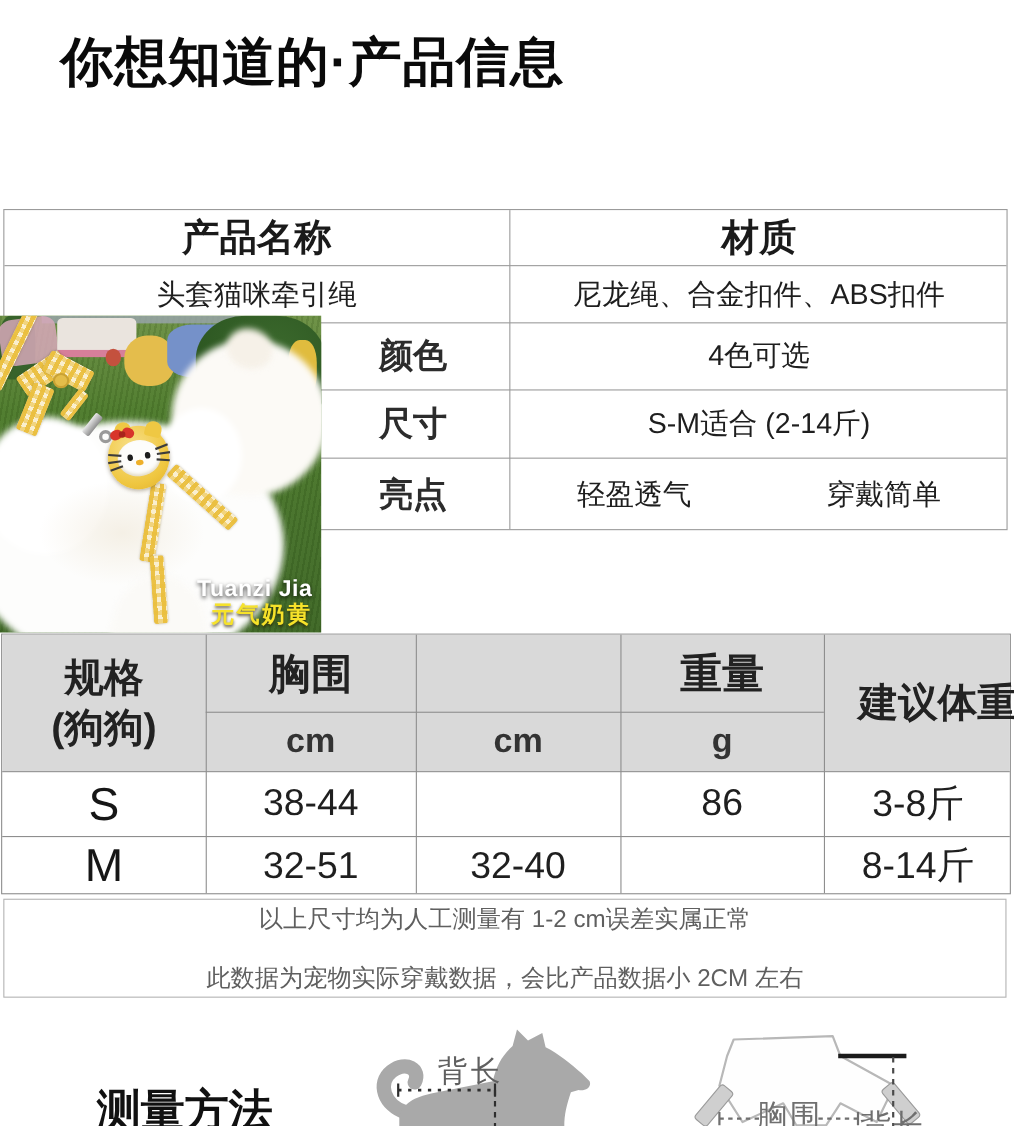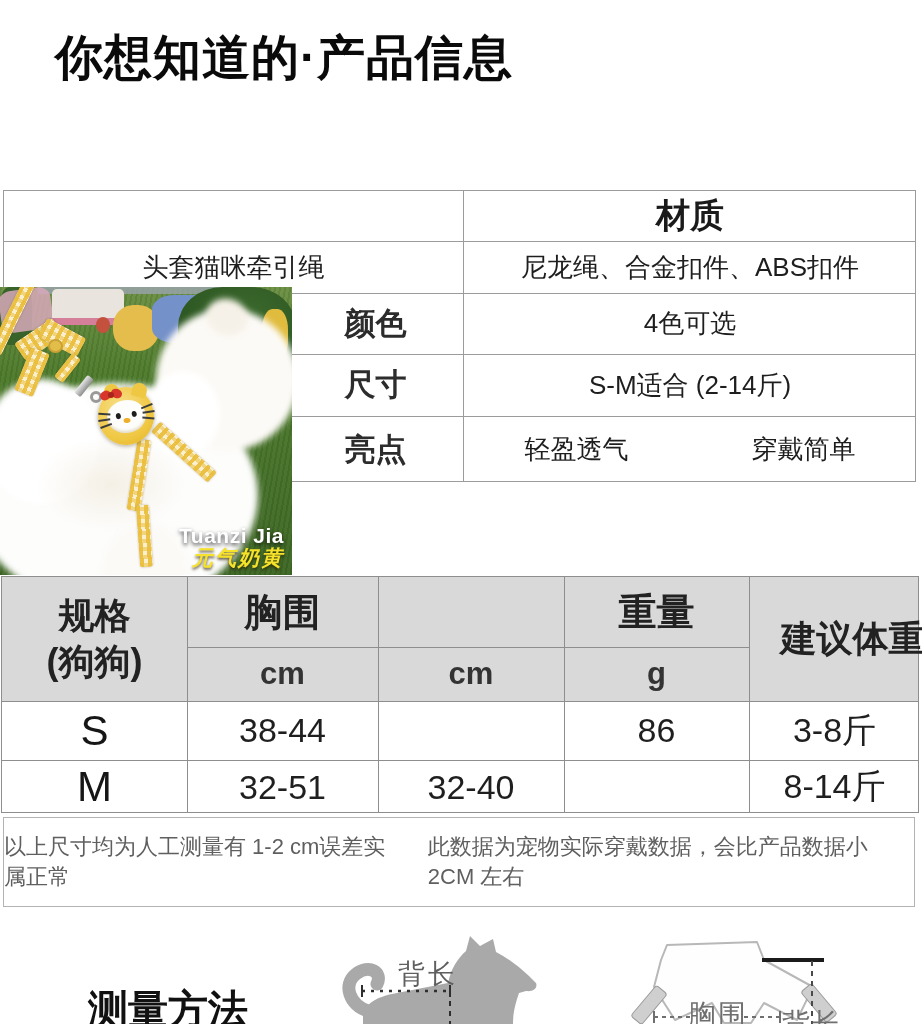--- a/index.html
+++ b/index.html
@@ -33,21 +33,21 @@
   .fluff { position:absolute; background:#fdfdfc; border-radius:50%; filter:blur(3px); }
   .gingham {
     background-color:#fff;
     background-image:
       repeating-linear-gradient(90deg, rgba(234,190,60,0.95) 0 4px, rgba(234,190,60,0.25) 4px 8px),
       repeating-linear-gradient(0deg, rgba(234,190,60,0.55) 0 4px, rgba(255,255,255,0.75) 4px 8px);
     border-radius:3px; box-shadow:0 0 2px rgba(90,70,10,0.35);
   }
   .photo-brand  { position:absolute; right:8px; bottom:27px; font-size:21px; font-weight:800; color:#ffffff;
                   text-shadow:0 2px 4px rgba(0,0,0,0.75); z-index:9; letter-spacing:0.5px; }
-  .photo-caption{ position:absolute; right:8px; bottom:3px; font-size:21px; font-weight:800; font-style:italic;
+  .photo-caption{ position:absolute; right:8px; bottom:3px; font-size:21px; font-weight:800; 
                   color:#f6e22a; text-shadow:0 2px 3px rgba(40,30,0,0.8); z-index:9; letter-spacing:2px; }
   
   .charm { position:absolute; left:98px; top:100px; width:56px; height:58px; z-index:8; }
   .charm .ring { position:absolute; inset:0; border-radius:50%;
                  background:radial-gradient(circle at 40% 35%, #f8e08a, #efc63f 65%, #dfae2e 100%);
                  box-shadow:0 1px 4px rgba(60,40,0,0.4); }
   .charm .ear { position:absolute; width:15px; height:14px; background:#efc843; border-radius:60% 60% 20% 20%; }
   .charm .face { position:absolute; left:9px; top:13px; width:39px; height:33px; background:#fdfdfb; border-radius:50%;
                  transform:rotate(-8deg); box-shadow:inset 0 -2px 3px rgba(150,120,40,0.25); }
   .charm .eye { position:absolute; width:5px; height:6px; background:#1d1d1d; border-radius:50%; top:12px; }
@@ -66,40 +66,41 @@
   .t2 .head-bg { position:absolute; left:0; top:0; width:100%; height:124px; background:#d9d9d9; }
   .t2 .vline { position:absolute; top:0; width:1px; height:100%; background:#8e8e8e; }
   .t2 .hline { position:absolute; height:1px; background:#8e8e8e; }
   .t2-head { font-size:38px; font-weight:700; color:#222; }
   .t2-unit { font-size:31px; font-weight:700; color:#333; }
   .t2-spec { font-size:36px; font-weight:700; color:#222; line-height:46px; flex-direction:column; }
   .t2-size { font-size:42px; font-weight:500; color:#161616; }
   .t2-num  { font-size:34px; font-weight:400; color:#1f1f1f; }
   
   .note { position:absolute; left:3px; top:817px; width:912px; height:90px; border:1px solid #b3b3b3; background:#fff;
-          display:flex; flex-direction:row; align-items:center; justify-content:center; gap:23px;
+          display:flex; flex-direction:column; align-items:center; justify-content:center; gap:23px;
           font-size:22px; color:#5f5f5f; }
   
   .measure-title { position:absolute; left:88px; top:982px; font-size:40px; font-weight:800; color:#111; }
   .svg-abs { position:absolute; }
 </style>
 </head>
 <body>
 
 <div class="page">
 
   <h1 class="page-title">你想知道的·产品信息</h1>
 
   <div class="t1">
     <div class="hline" style="top:50px"></div>
     <div class="hline" style="top:102px"></div>
     <div class="hline short" style="top:163px"></div>
     <div class="hline short" style="top:225px"></div>
     <div class="vline" style="left:459px"></div>
 
+    <div class="cell t1-head" style="left:0;top:0;width:459px;height:50px">产品名称</div>
     <div class="cell t1-head" style="left:459px;top:0;width:454px;height:50px">材质</div>
     <div class="cell t1-val" style="left:0;top:50px;width:459px;height:52px">头套猫咪牵引绳</div>
     <div class="cell t1-val" style="left:459px;top:50px;width:454px;height:52px">尼龙绳、合金扣件、ABS扣件</div>
 
     <div class="cell t1-label" style="left:284px;top:102px;width:175px;height:61px">颜色</div>
     <div class="cell t1-val" style="left:459px;top:102px;width:454px;height:61px">4色可选</div>
 
     <div class="cell t1-label" style="left:284px;top:163px;width:175px;height:62px">尺寸</div>
     <div class="cell t1-val" style="left:459px;top:163px;width:454px;height:62px">S-M适合 (2-14斤)</div>
 

